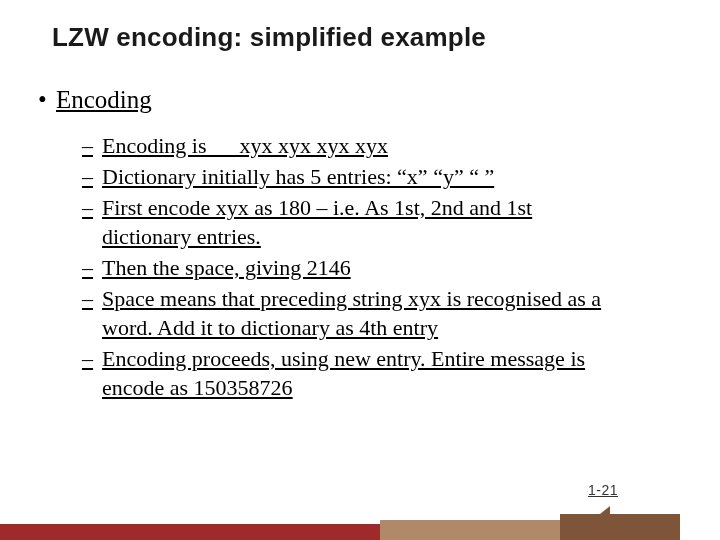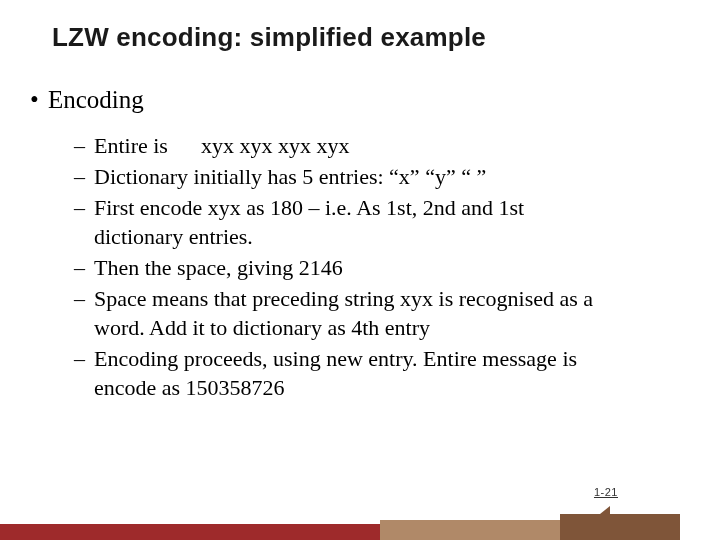--- a/index.html
+++ b/index.html
@@ -12,22 +12,23 @@
   }
   .title {
     font-family: Arial, Helvetica, sans-serif;
     font-weight: 700;
     font-size: 26px;
     color: #1a1a1a;
     padding: 22px 0 0 52px;
     letter-spacing: 0.2px;
   }
   .content {
-    padding: 30px 40px 0 30px;
+    padding: 30px 40px 0 38px;
     color: #000;
+    text-decoration: underline;
   }
   .lvl1 {
     font-size: 25px;
     line-height: 1.35;
     margin-bottom: 14px;
   }
   .lvl1 .bullet {
     display: inline-block;
     width: 18px;
   }
@@ -44,21 +45,21 @@
     flex: 0 0 20px;
   }
   .lvl2 .txt {
     flex: 1;
   }
   .pagenum {
     position: absolute;
     right: 26px;
     bottom: 42px;
     font-family: Arial, Helvetica, sans-serif;
-    font-size: 11px;
+    font-size: 14px;
     color: #333;
     letter-spacing: 0.5px;
     text-decoration: underline;
   }
   .footer {
     position: absolute;
     left: 0; right: 0; bottom: 0;
     height: 28px;
   }
   .footer .bar-red {
@@ -95,21 +96,21 @@
   <div class="title">LZW encoding: simplified example</div>
 
   <div class="content">
     <div class="lvl1">
       <span class="bullet">•</span><span>Encoding</span>
     </div>
 
     <div class="lvl2-wrap">
       <div class="lvl2">
         <span class="dash">–</span>
-        <span class="txt">Entire is  xyx xyx xyx xyx</span>
+        <span class="txt">Encoding is  xyx xyx xyx xyx</span>
       </div>
       <div class="lvl2">
         <span class="dash">–</span>
         <span class="txt">Dictionary initially has 5 entries:  “x” “y” “ ”</span>
       </div>
       <div class="lvl2">
         <span class="dash">–</span>
         <span class="txt">First encode xyx as 180 – i.e. As 1st, 2nd and 1st dictionary entries.</span>
       </div>
       <div class="lvl2">

